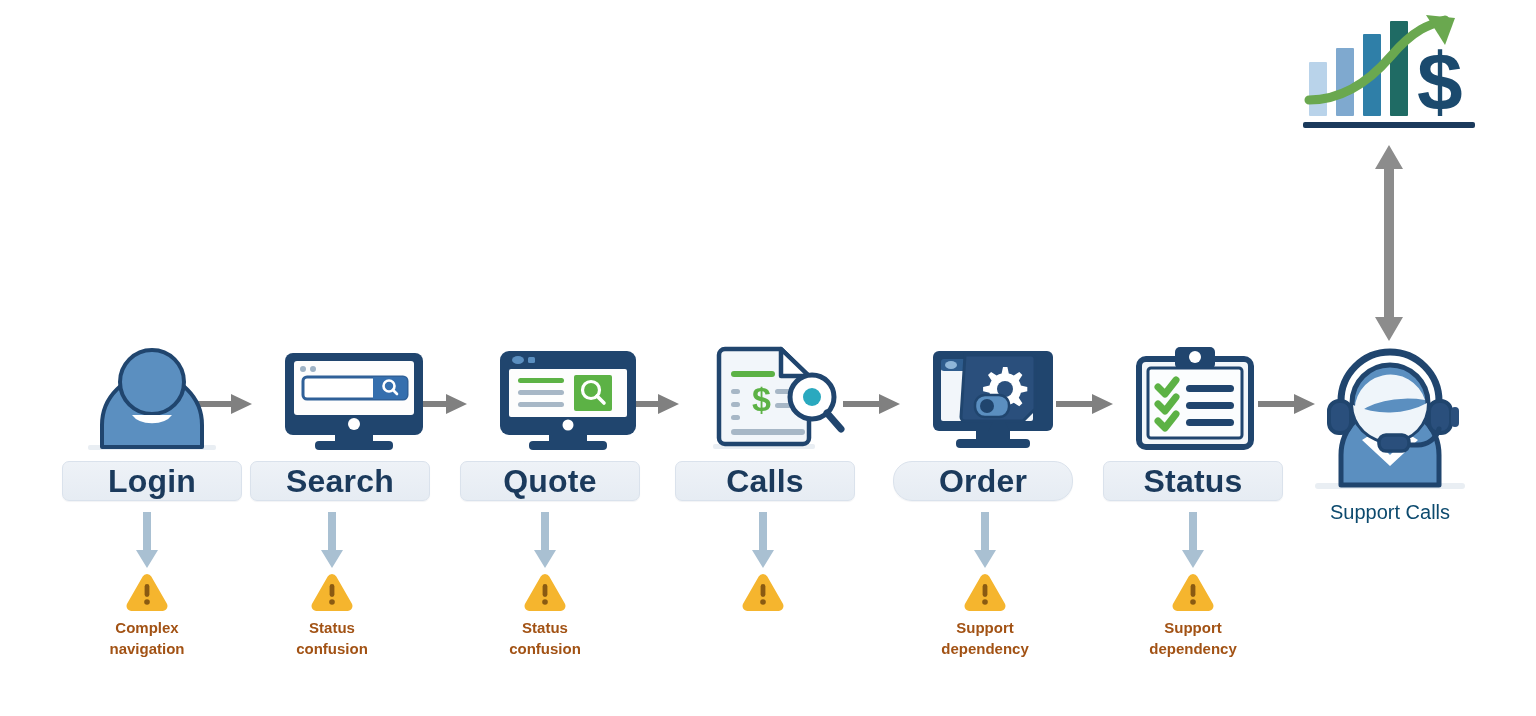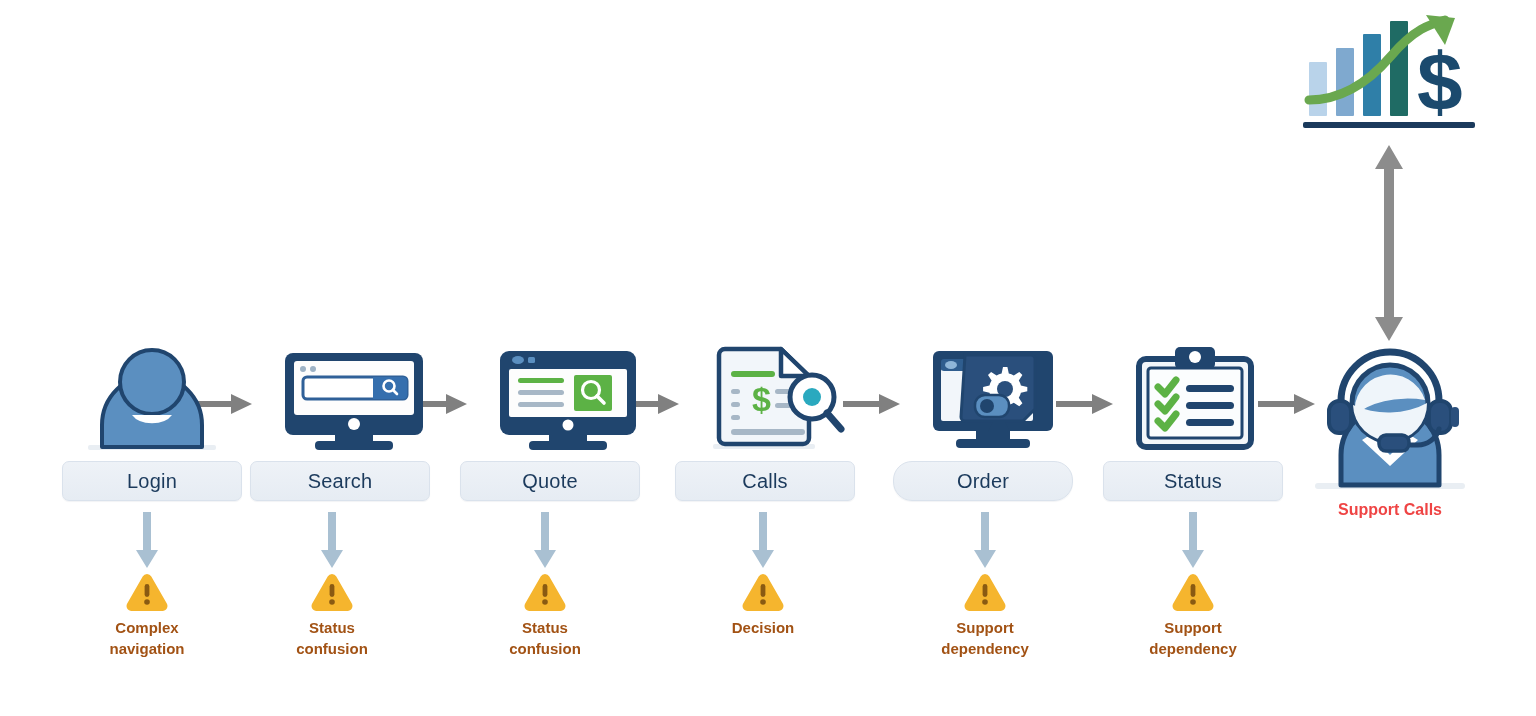--- a/index.html
+++ b/index.html
@@ -57,22 +57,22 @@
     border-radius: 7px;
     background: linear-gradient(180deg, #eef2f7 0%, #e6ecf3 100%);
     border: 1px solid #dae2ec;
     box-shadow: 0 1px 1px rgba(30,50,80,0.06);
     display: flex;
     align-items: center;
     justify-content: center;
     box-sizing: border-box;
   }
   .step-label span {
-    font-size: 20px;
-    font-weight: normal;
+    font-size: 32px;
+    font-weight: bold;
     color: #1b3a5c;
     letter-spacing: 0.2px;
   }
 
   
   .pain {
     position: absolute;
     top: 512px;
     width: 180px;
     text-align: center;
@@ -107,23 +107,23 @@
     text-align: center;
   }
   #support-icon {
     height: 155px;
     display: flex;
     align-items: flex-end;
     justify-content: center;
   }
   #support-label {
     margin-top: 6px;
-    font-size: 16px;
-    font-weight: bold;
-    color: #ef4444;
+    font-size: 20px;
+    font-weight: normal;
+    color: #0c4a6e;
   }
 
   
   #growth-block {
     position: absolute;
     left: 1295px;
     top: 12px;
     width: 190px;
     height: 125px;
   }
@@ -367,21 +367,20 @@
       </svg>
   </div>
   <div class="pain-warn">
     <svg width="44" height="40" viewBox="0 0 44 40">
       <path d="M22 2 a5 5 0 0 1 4.3 2.5 l15.5 27 a5 5 0 0 1 -4.3 7.5 h-31 a5 5 0 0 1 -4.3 -7.5 l15.5 -27 A5 5 0 0 1 22 2 Z" fill="#f5b52e"></path>
       <rect x="19.6" y="12" width="4.8" height="13" rx="2.4" fill="#8a5a12"></rect>
       <circle cx="22" cy="30" r="2.8" fill="#8a5a12"></circle>
     </svg>
   </div>
   <div class="pain-text">
-    <div>Decision</div>
   </div>
 </div>
 
 <div class="pain" style="left:895px;">
   <div class="pain-arrow">
     <svg width="28" height="58" viewBox="0 0 28 58">
         <path d="M10 0 h8 v38 h7 L14 56 L3 38 h7 Z" fill="#a9c0d2"></path>
       </svg>
   </div>
   <div class="pain-warn">

